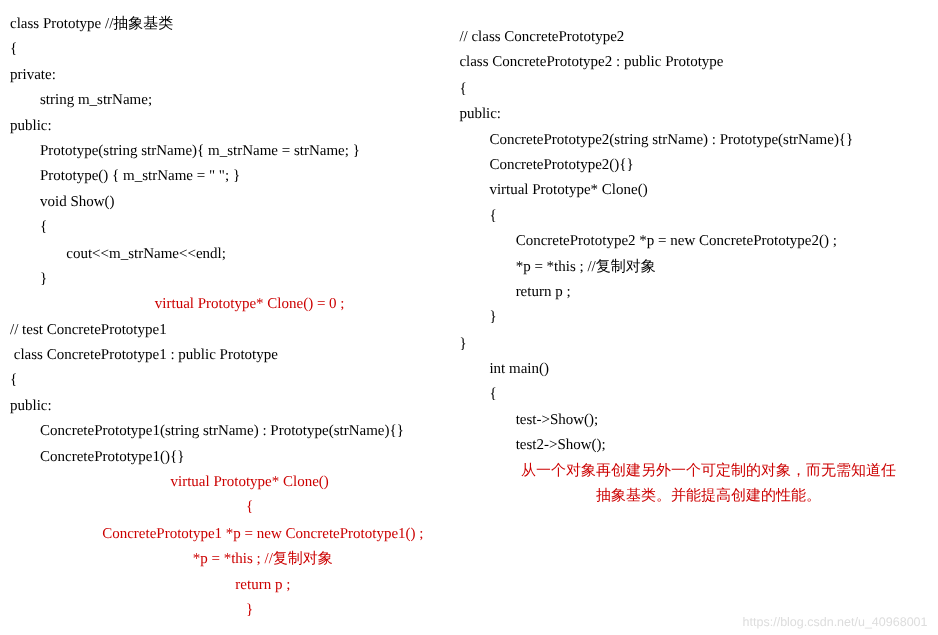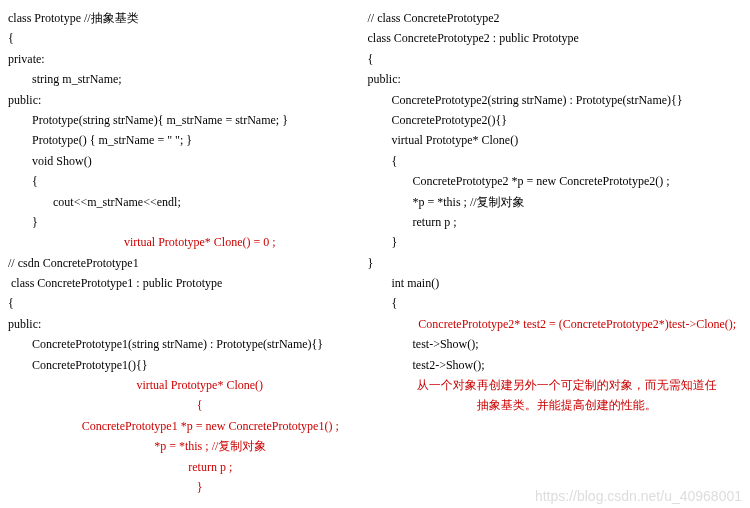--- a/index.html
+++ b/index.html
@@ -12,32 +12,32 @@
       color: #000000;
       display: flex;
       position: relative;
     }
     .left-col {
       width: 49%;
       padding: 8px 0 8px 8px;
     }
     .right-col {
       width: 51%;
-      padding: 8px 8px 8px 0;
+      padding: 19px 8px 8px 0;
     }
     .line {
       white-space: pre;
       line-height: 1.7;
     }
     .red { color: #cc0000; text-align: center; }
     .watermark {
       position: absolute;
       right: 8px;
       bottom: 4px;
-      font-size: 14px;
+      font-size: 10px;
       color: #dddddd;
       font-family: sans-serif;
     }
   </style>
 </head>
 <body>
 
 <div class="left-col">
   <div class="line">class Prototype //抽象基类</div>
   <div class="line">{</div>
@@ -45,21 +45,21 @@
   <div class="line">        string m_strName;</div>
   <div class="line">public:</div>
   <div class="line">        Prototype(string strName){ m_strName = strName; }</div>
   <div class="line">        Prototype() { m_strName = " "; }</div>
   <div class="line">        void Show()</div>
   <div class="line">        {</div>
   <div class="line">               cout&lt;&lt;m_strName&lt;&lt;endl;</div>
   <div class="line">        }</div>
   <div class="line red">        virtual Prototype* Clone() = 0 ;</div>
   <div class="line"></div>
-  <div class="line">// csdn ConcretePrototype1</div>
+  <div class="line">// test ConcretePrototype1</div>
   <div class="line"> class ConcretePrototype1 : public Prototype</div>
   <div class="line">{</div>
   <div class="line">public:</div>
   <div class="line">        ConcretePrototype1(string strName) : Prototype(strName){}</div>
   <div class="line">        ConcretePrototype1(){}</div>
   <div class="line"></div>
   <div class="line red">        virtual Prototype* Clone()</div>
   <div class="line red">        {</div>
   <div class="line red">               ConcretePrototype1 *p = new ConcretePrototype1() ;</div>
   <div class="line red">               *p = *this ; //复制对象</div>
@@ -79,21 +79,20 @@
   <div class="line">        {</div>
   <div class="line">               ConcretePrototype2 *p = new ConcretePrototype2() ;</div>
   <div class="line">               *p = *this ; //复制对象</div>
   <div class="line">               return p ;</div>
   <div class="line">        }</div>
   <div class="line">}</div>
   <div class="line"></div>
   <div class="line"></div>
   <div class="line">        int main()</div>
   <div class="line">        {</div>
-  <div class="line red">               ConcretePrototype2* test2 = (ConcretePrototype2*)test-&gt;Clone();</div>
   <div class="line">               test-&gt;Show();</div>
   <div class="line">               test2-&gt;Show();</div>
   <div class="line"></div>
   <div class="line red">        从一个对象再创建另外一个可定制的对象，而无需知道任</div>
   <div class="line red">        抽象基类。并能提高创建的性能。</div>
 </div>
 
 <div class="watermark">https://blog.csdn.net/u_40968001</div>
 
 </body></html>

